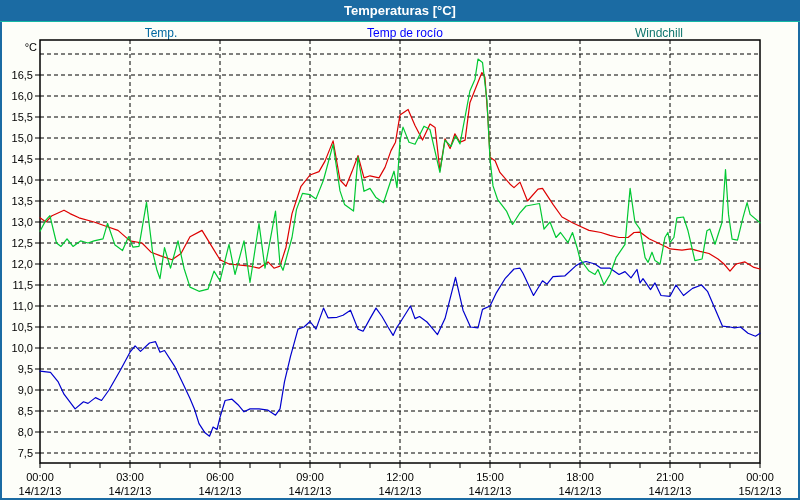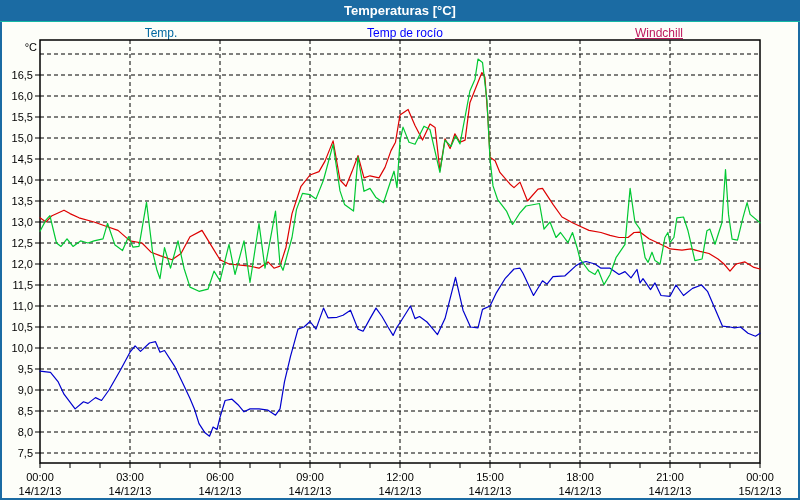--- a/index.html
+++ b/index.html
@@ -43,21 +43,21 @@
 
 <div class="window-frame"></div>
 
 <div class="title-bar">
   <span>Temperaturas [°C]</span>
 </div>
 
 <div id="legend">
     <span class="legend-item" style="left: 145px; color: #0369a1; margin-left: 16px;">Temp.</span>
     <span class="legend-item" style="left: 405px; color: rgb(0, 0, 255);">Temp de rocío</span>
-    <span class="legend-item" style="left: 659px; color: #be185d; text-decoration: underline;">Windchill</span>
+    <span class="legend-item" style="left: 659px; color: #0f766e;">Windchill</span>
   </div>
 
 <div class="chart-area">
   <svg id="chart-svg" width="800" height="478" viewBox="0 0 800 478">
       <line x1="40" x2="760" y1="431" y2="431" stroke="#000000" stroke-width="1" stroke-dasharray="4 3"></line>
       <line x1="40" x2="760" y1="410" y2="410" stroke="#000000" stroke-width="1" stroke-dasharray="4 3"></line>
       <line x1="40" x2="760" y1="389" y2="389" stroke="#000000" stroke-width="1" stroke-dasharray="4 3"></line>
       <line x1="40" x2="760" y1="368" y2="368" stroke="#000000" stroke-width="1" stroke-dasharray="4 3"></line>
       <line x1="40" x2="760" y1="347" y2="347" stroke="#000000" stroke-width="1" stroke-dasharray="4 3"></line>
       <line x1="40" x2="760" y1="326" y2="326" stroke="#000000" stroke-width="1" stroke-dasharray="4 3"></line>

